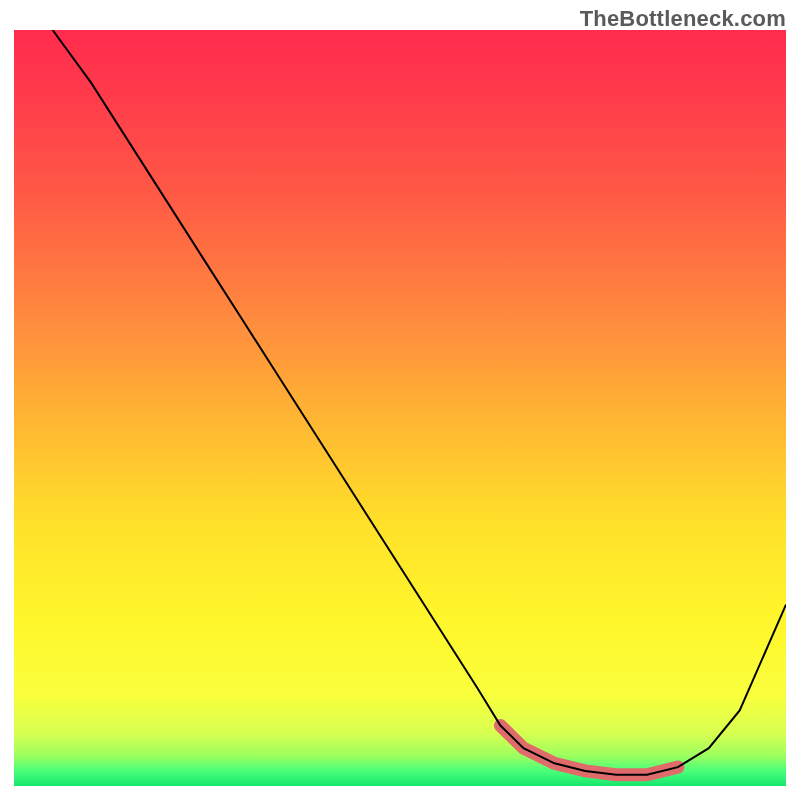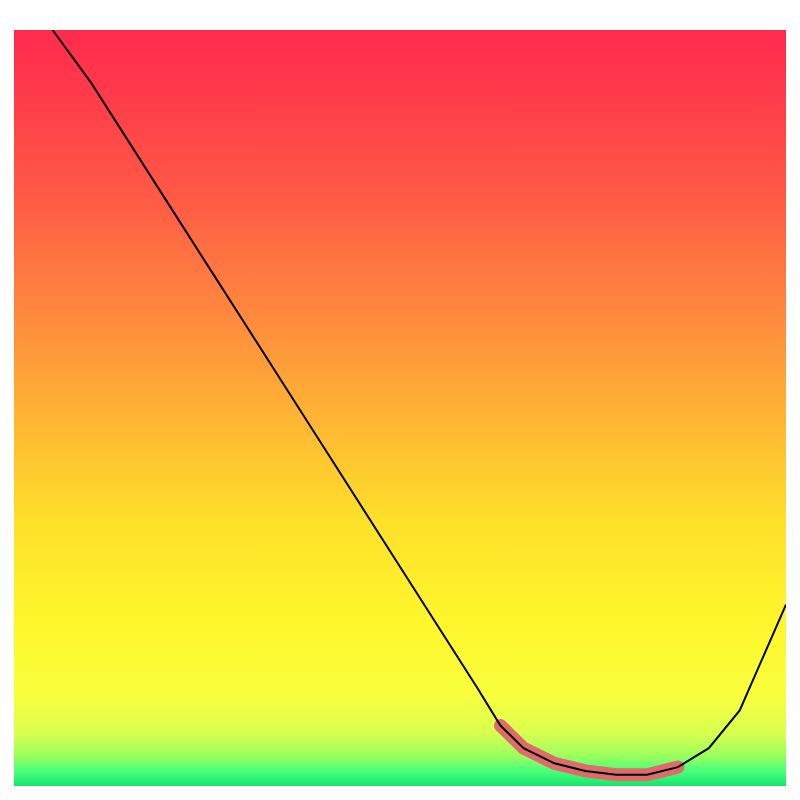--- a/index.html
+++ b/index.html
@@ -64,20 +64,21 @@
     fill: none;
     stroke: #e06b6b;
     stroke-width: 13;
     stroke-linecap: round;
   }
 </style>
 </head>
 <body>
 
 <div class="chart-container">
+  <div class="watermark">TheBottleneck.com</div>
 
   <div class="plot-area">
     <svg class="overlay" viewBox="0 0 772 756" preserveAspectRatio="none">
       <path class="pink-band" d="M486.4 695.5 L509.5 718.2 L540.4 733.3 L571.3 740.9 L602.2 744.7 L633.0 744.7 L663.9 737.1" style="stroke: rgb(224, 107, 107);"></path>
       <path class="curve" d="M38.6 0.0 L77.2 52.9 L115.8 113.4 L154.4 173.9 L193.0 234.4 L231.6 294.8 L270.2 355.3 L308.8 415.8 L347.4 476.3 L386.0 536.8 L424.6 597.2 L463.2 657.7 L486.4 695.5 L509.5 718.2 L540.4 733.3 L571.3 740.9 L602.2 744.7 L633.0 744.7 L663.9 737.1 L694.8 718.2 L725.7 680.4 L772.0 574.6"></path>
     </svg>
   </div>
 </div>
 
 </body></html>

